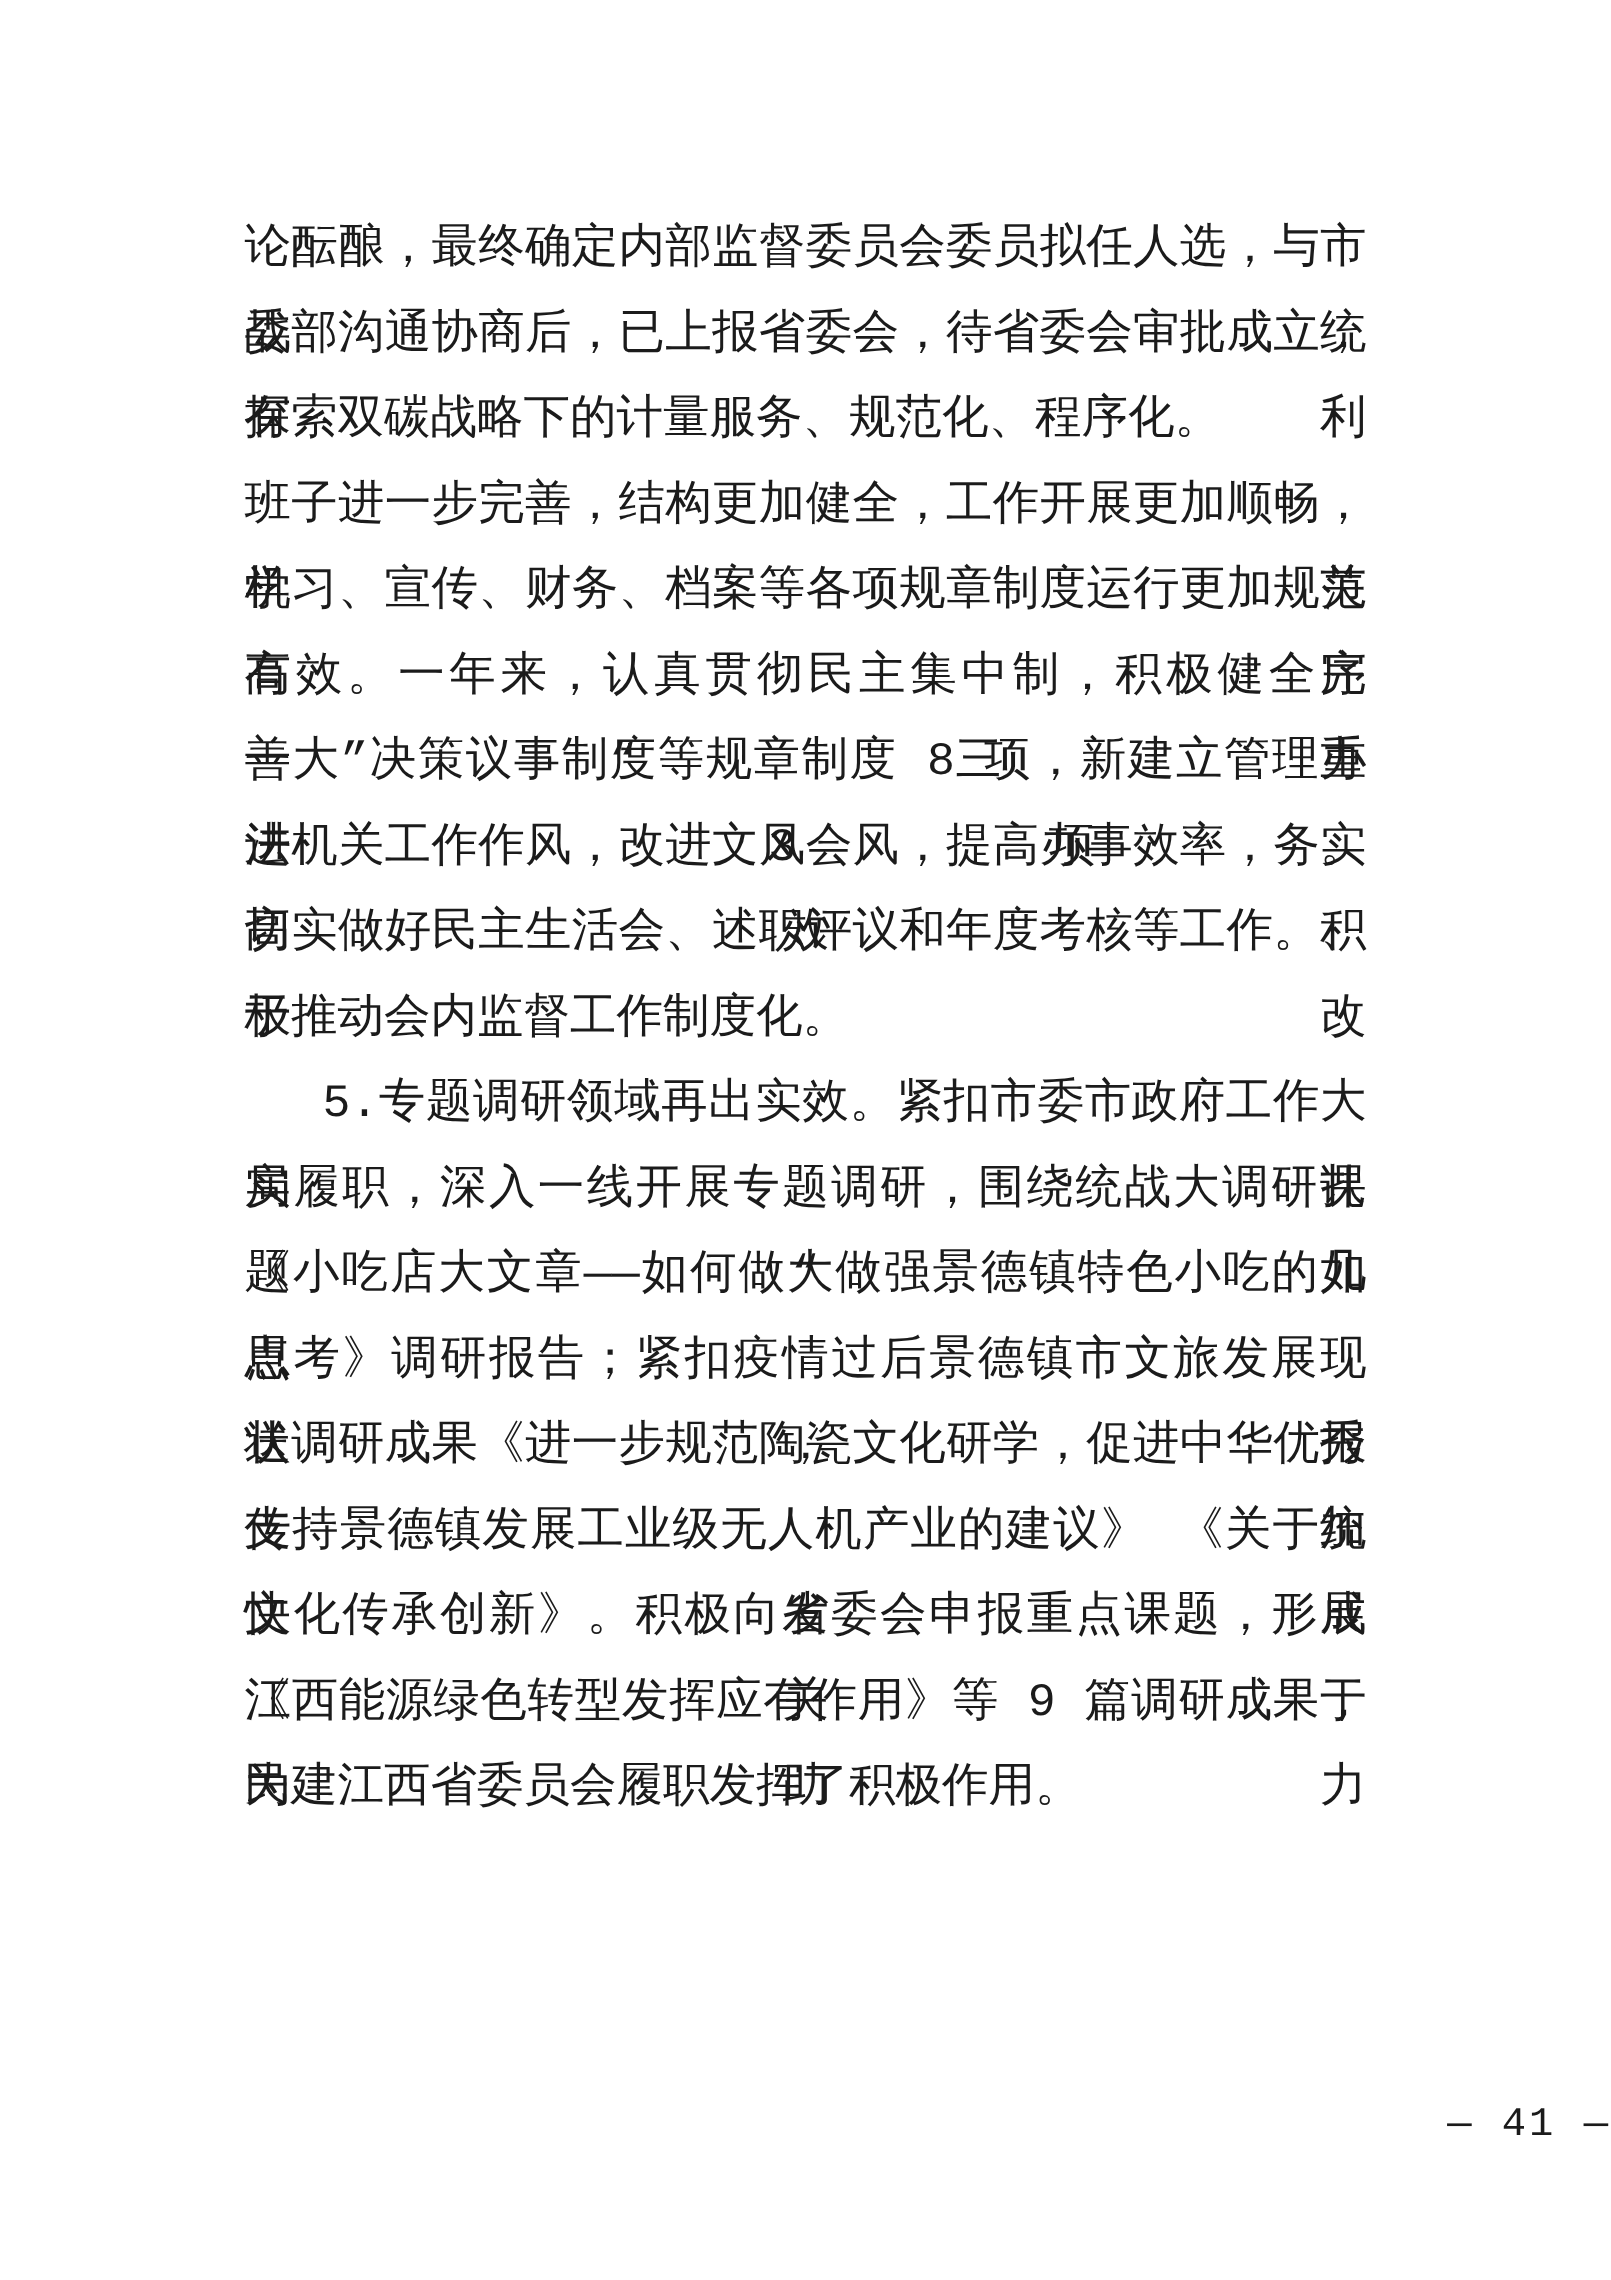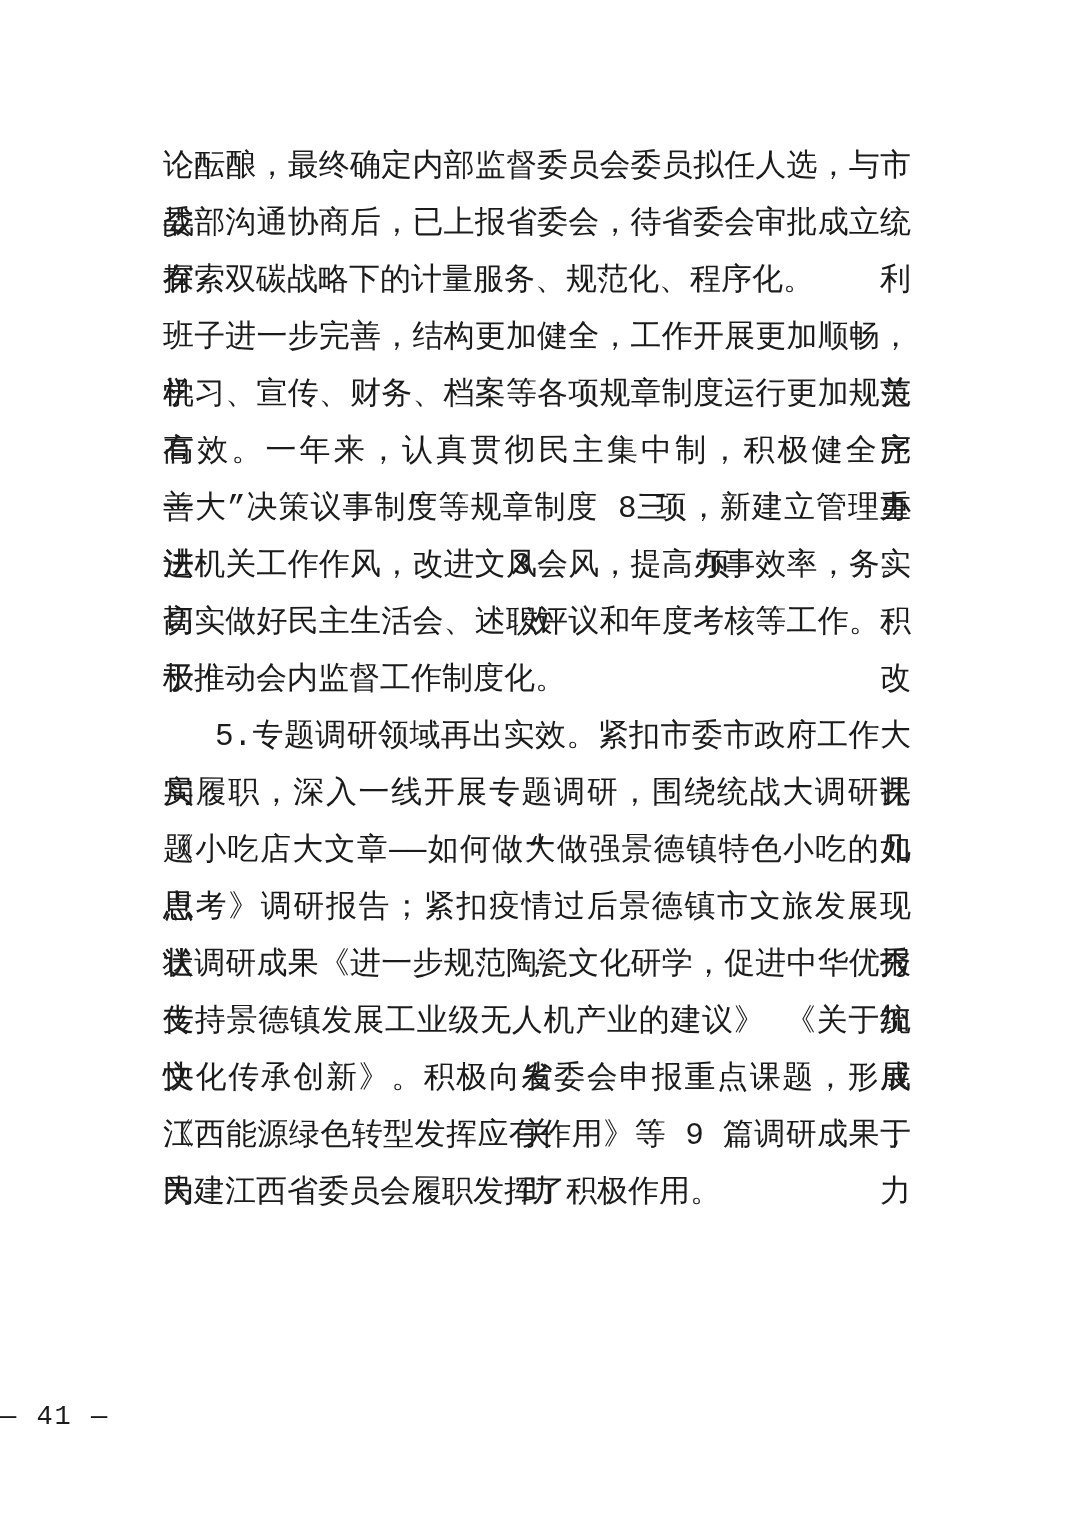--- a/index.html
+++ b/index.html
@@ -40,21 +40,21 @@
     text-align-last: left;
   }
   .line.indent {
     text-indent: 52px;
   }
   .page-number {
     position: absolute;
     top: 1402px;
     left: 0;
     width: 100%;
-    text-align: left;
+    text-align: right;
     font-size: 27px;
     letter-spacing: 2px;
     color: #1b1b1b;
   }
 </style>
 </head>
 <body>
 
 <div class="page">
   <div class="text-block" id="text-block">

